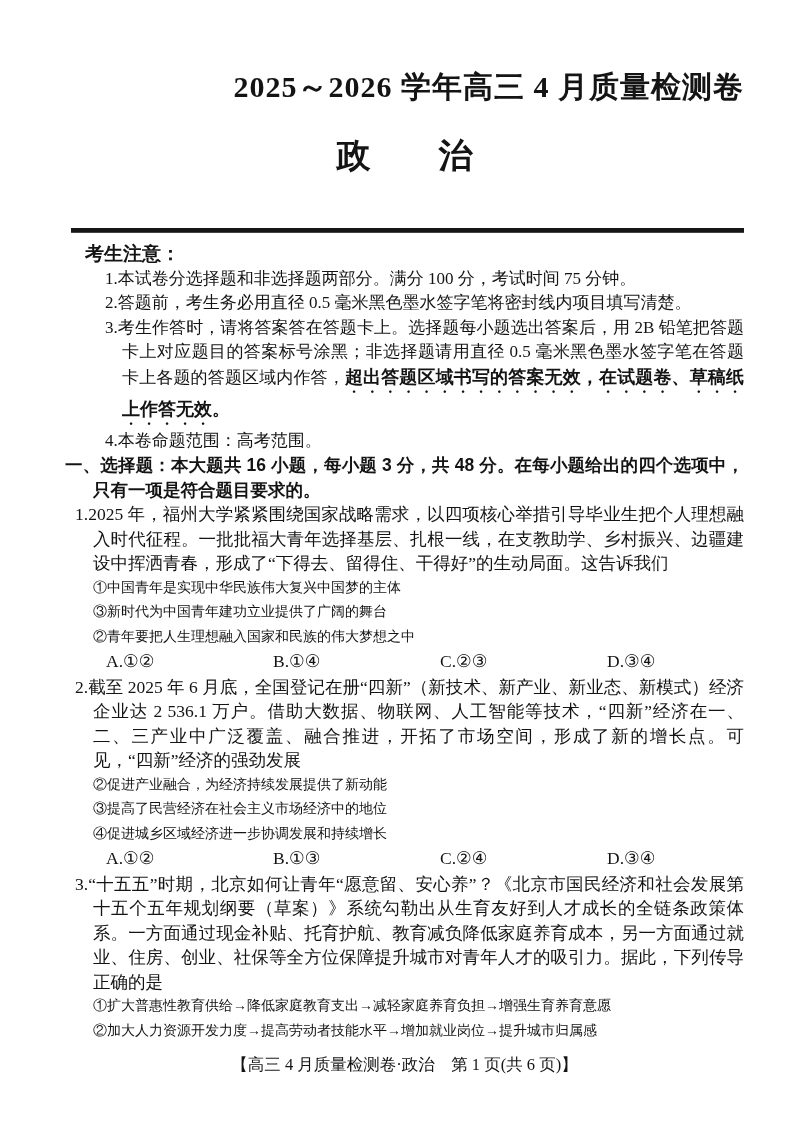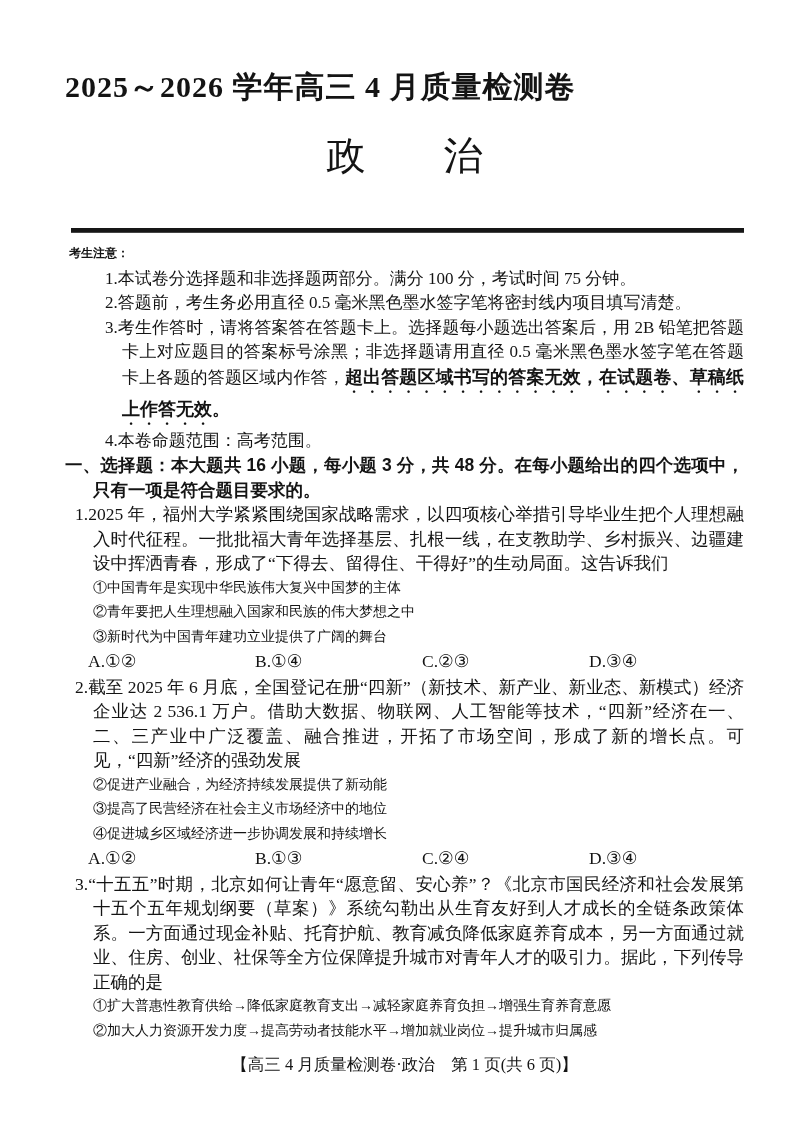--- a/index.html
+++ b/index.html
@@ -5,38 +5,38 @@
   html,body { margin:0; padding:0; }
   body {
     width:794px; height:1123px;
     background:#ffffff; color:#141414;
     font-family:"Liberation Serif", serif;
     position:relative; overflow:hidden;
   }
   .page { padding:0 50px 0 65px; }
 
   .doc-title {
-    margin-top:66px; text-align:left;
+    margin-top:66px; text-align:right;
     font-size:30px; font-weight:bold; line-height:42px;
     letter-spacing:1px;
   }
   .doc-subject {
     margin-top:26px; text-align:center;
-    font-size:39px; font-weight:normal; line-height:44px;
+    font-size:34px; font-weight:bold; line-height:44px;
   }
 
   .rule {
     margin-top:50px; margin-left:6px;
     height:4px; background:#161616;
     border-bottom:1px solid #444;
   }
 
   .notice-heading {
-    margin-top:7px; margin-left:4px;
-    font-size:12px; font-weight:bold; line-height:27px;
+    margin-top:7px; margin-left:20px;
+    font-size:19px; font-weight:bold; line-height:27px;
     font-family:"Liberation Sans", sans-serif;
   }
   .notice-item {
     font-size:17px; line-height:24.4px;
     padding-left:57px; text-indent:-17px;
     text-align:justify;
   }
   .em-strong {
     font-weight:bold;
     font-family:"Liberation Sans", sans-serif;
@@ -57,21 +57,21 @@
   .question { margin:0; }
   .q-stem {
     font-size:17.5px; line-height:24.5px;
     margin:0 0 0 10px; padding-left:18px; text-indent:-18px;
     text-align:justify;
   }
   .q-item {
     font-size:14px; line-height:24.5px;
     margin-left:28px;
   }
-  .q-options { margin-left:23px; line-height:24.5px; }
+  .q-options { margin-left:41px; line-height:24.5px; }
   .q-option {
     display:inline-block; width:167px;
     font-size:17.5px;
   }
   .q-option:last-child { width:auto; }
 
   .page-footer {
     margin-top:10px; text-align:center;
     font-size:16.5px; line-height:24px;
   }
@@ -90,22 +90,22 @@
   <div class="notice-item">1.本试卷分选择题和非选择题两部分。满分 100 分，考试时间 75 分钟。</div>
   <div class="notice-item">2.答题前，考生务必用直径 0.5 毫米黑色墨水签字笔将密封线内项目填写清楚。</div>
   <div class="notice-item"><span>3.考生作答时，请将答案答在答题卡上。选择题每小题选出答案后，用 2B 铅笔把答题卡上对应题目的答案标号涂黑；非选择题请用直径 0.5 毫米黑色墨水签字笔在答题卡上各题的答题区域内作答，</span><span class="em-strong">超出答题区域书写的答案无效，在试题卷、草稿纸上作答无效。</span></div>
   <div class="notice-item">4.本卷命题范围：高考范围。</div>
 
   <div class="section-heading">一、选择题：本大题共 16 小题，每小题 3 分，共 48 分。在每小题给出的四个选项中，只有一项是符合题目要求的。</div>
 
   <div class="question">
     <p class="q-stem"><span>1.</span><span>2025 年，福州大学紧紧围绕国家战略需求，以四项核心举措引导毕业生把个人理想融入时代征程。一批批福大青年选择基层、扎根一线，在支教助学、乡村振兴、边疆建设中挥洒青春，形成了“下得去、留得住、干得好”的生动局面。这告诉我们</span></p>
     <div class="q-item">①中国青年是实现中华民族伟大复兴中国梦的主体</div>
+    <div class="q-item">③新时代为中国青年建功立业提供了广阔的舞台</div>
     <div class="q-item">②青年要把人生理想融入国家和民族的伟大梦想之中</div>
-    <div class="q-item">③新时代为中国青年建功立业提供了广阔的舞台</div>
     <div class="q-options">
       <span class="q-option">A.①②</span><span class="q-option">B.①④</span><span class="q-option">C.②③</span><span class="q-option">D.③④</span>
     </div>
   </div>
 
   <div class="question">
     <p class="q-stem"><span>2.</span><span>截至 2025 年 6 月底，全国登记在册“四新”（新技术、新产业、新业态、新模式）经济企业达 2 536.1 万户。借助大数据、物联网、人工智能等技术，“四新”经济在一、二、三产业中广泛覆盖、融合推进，开拓了市场空间，形成了新的增长点。可见，“四新”经济的强劲发展</span></p>
     <div class="q-item">②促进产业融合，为经济持续发展提供了新动能</div>
     <div class="q-item">③提高了民营经济在社会主义市场经济中的地位</div>
     <div class="q-item">④促进城乡区域经济进一步协调发展和持续增长</div>

